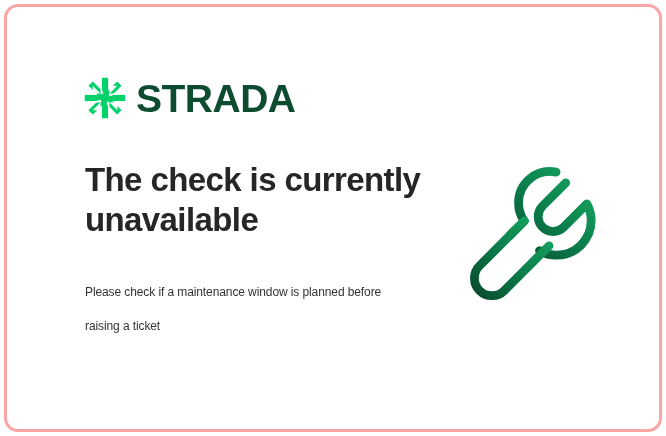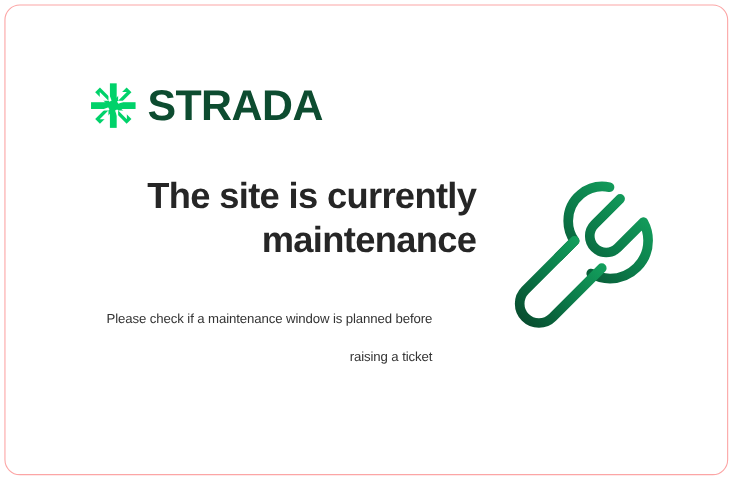--- a/index.html
+++ b/index.html
@@ -26,23 +26,22 @@
 
   
   .card {
     position: absolute;
     left: 4px;
     top: 4px;
     width: 658px;
     height: 428px;
     box-sizing: border-box;
     background: #ffffff;
-    border: 1px solid #fca5a5;
+    border: 3px solid #fca5a5;
     border-radius: 14px;
-    text-align: right;
   }
 
   
   .brand {
     position: absolute;
     left: 76px;
     top: 68px;
     display: flex;
     align-items: center;
     gap: 9px;
@@ -129,21 +128,21 @@
             <path d="M50 50 L22 78 L40 78 L40 60 L22 60 Z" fill="#ffffff"></path>
             <path d="M50 50 L78 78 L78 60 L60 60 L60 78 Z" fill="#ffffff"></path>
             <circle cx="50" cy="50" r="11" fill="#00d26a"></circle>
           </g>
         </svg>
       </span>
       <span class="brand-word">STRADA</span>
     </div>
 
     
-    <h1 class="headline">The site is currently maintenance</h1>
+    <h1 class="headline">The check is currently unavailable</h1>
 
     
     <p class="body-copy">Please check if a maintenance window is planned before raising a ticket</p>
 
     
     <span>
       <svg class="wrench" viewBox="0 0 160 160" aria-hidden="true">
         <defs>
           <linearGradient id="wrenchGrad" x1="0" y1="1" x2="1" y2="0">
             <stop offset="0%" stop-color="#084a2d"></stop>

